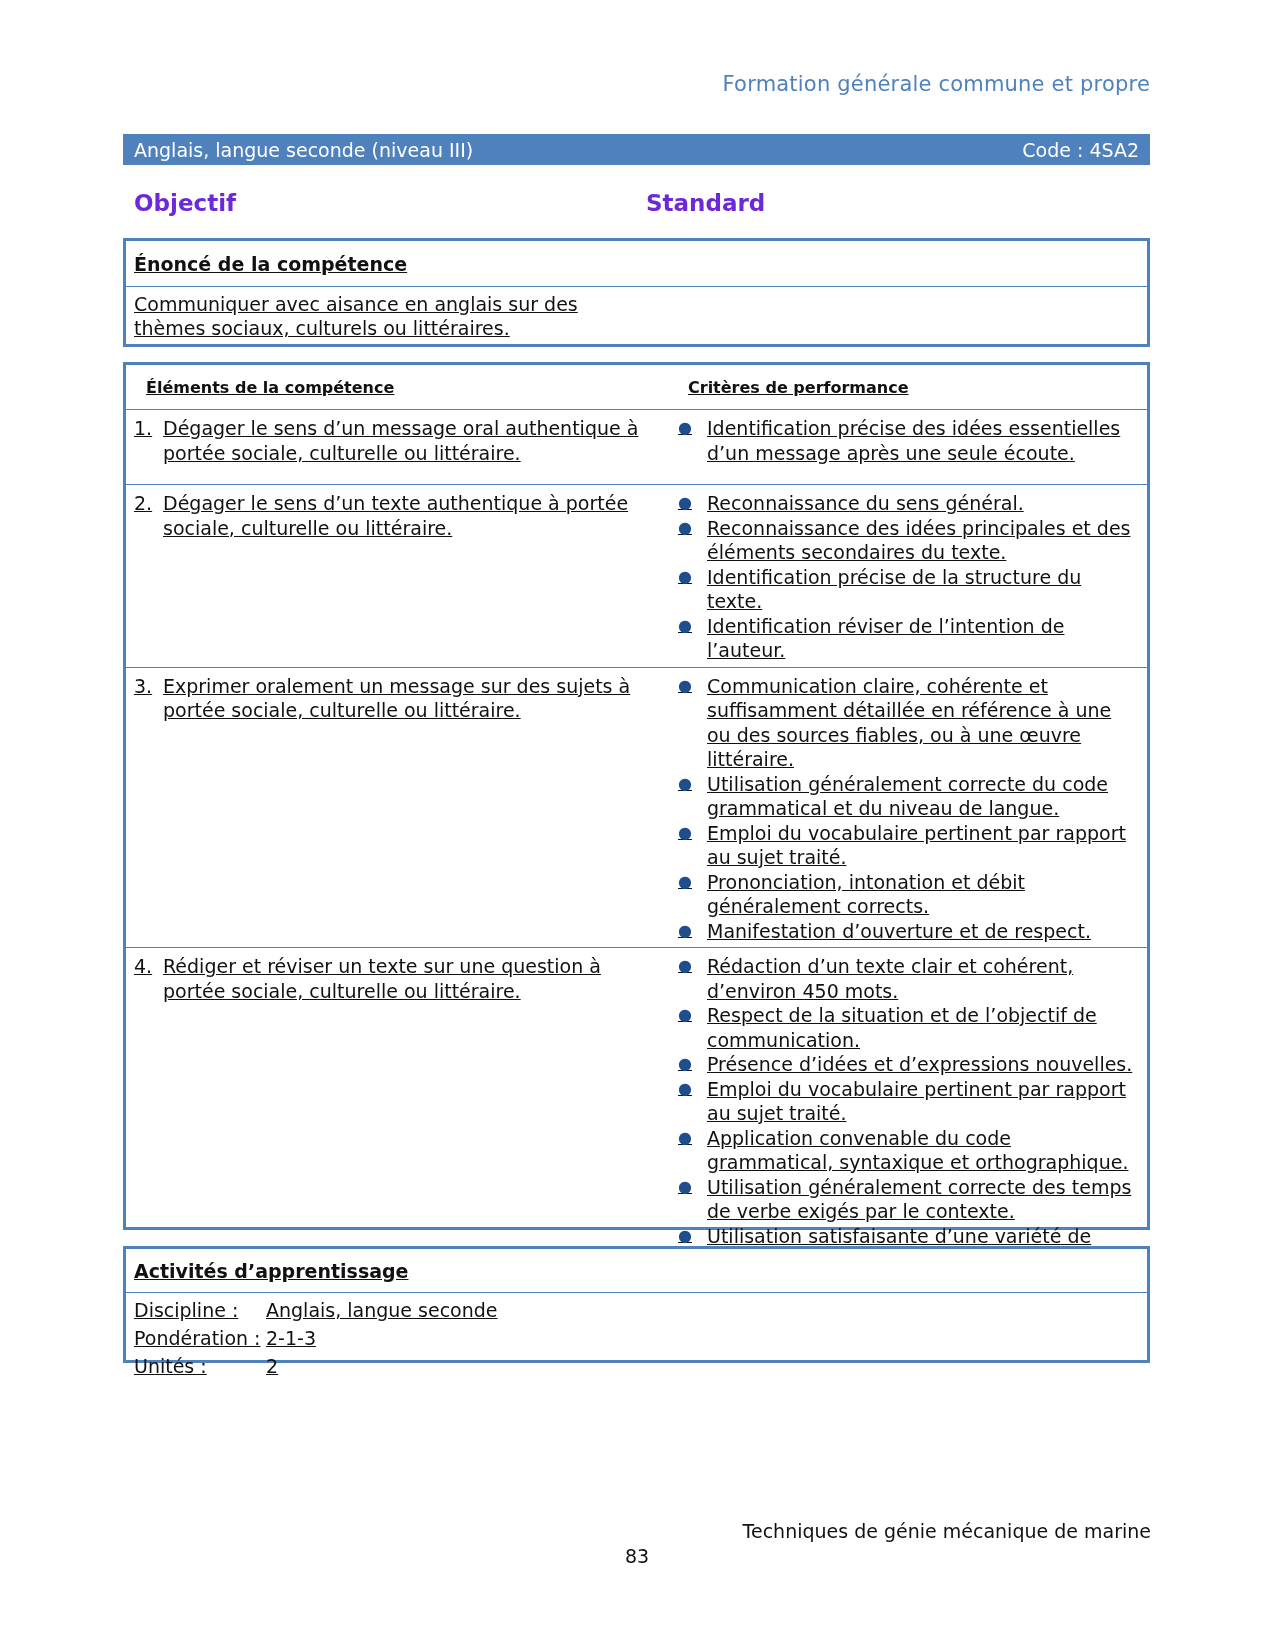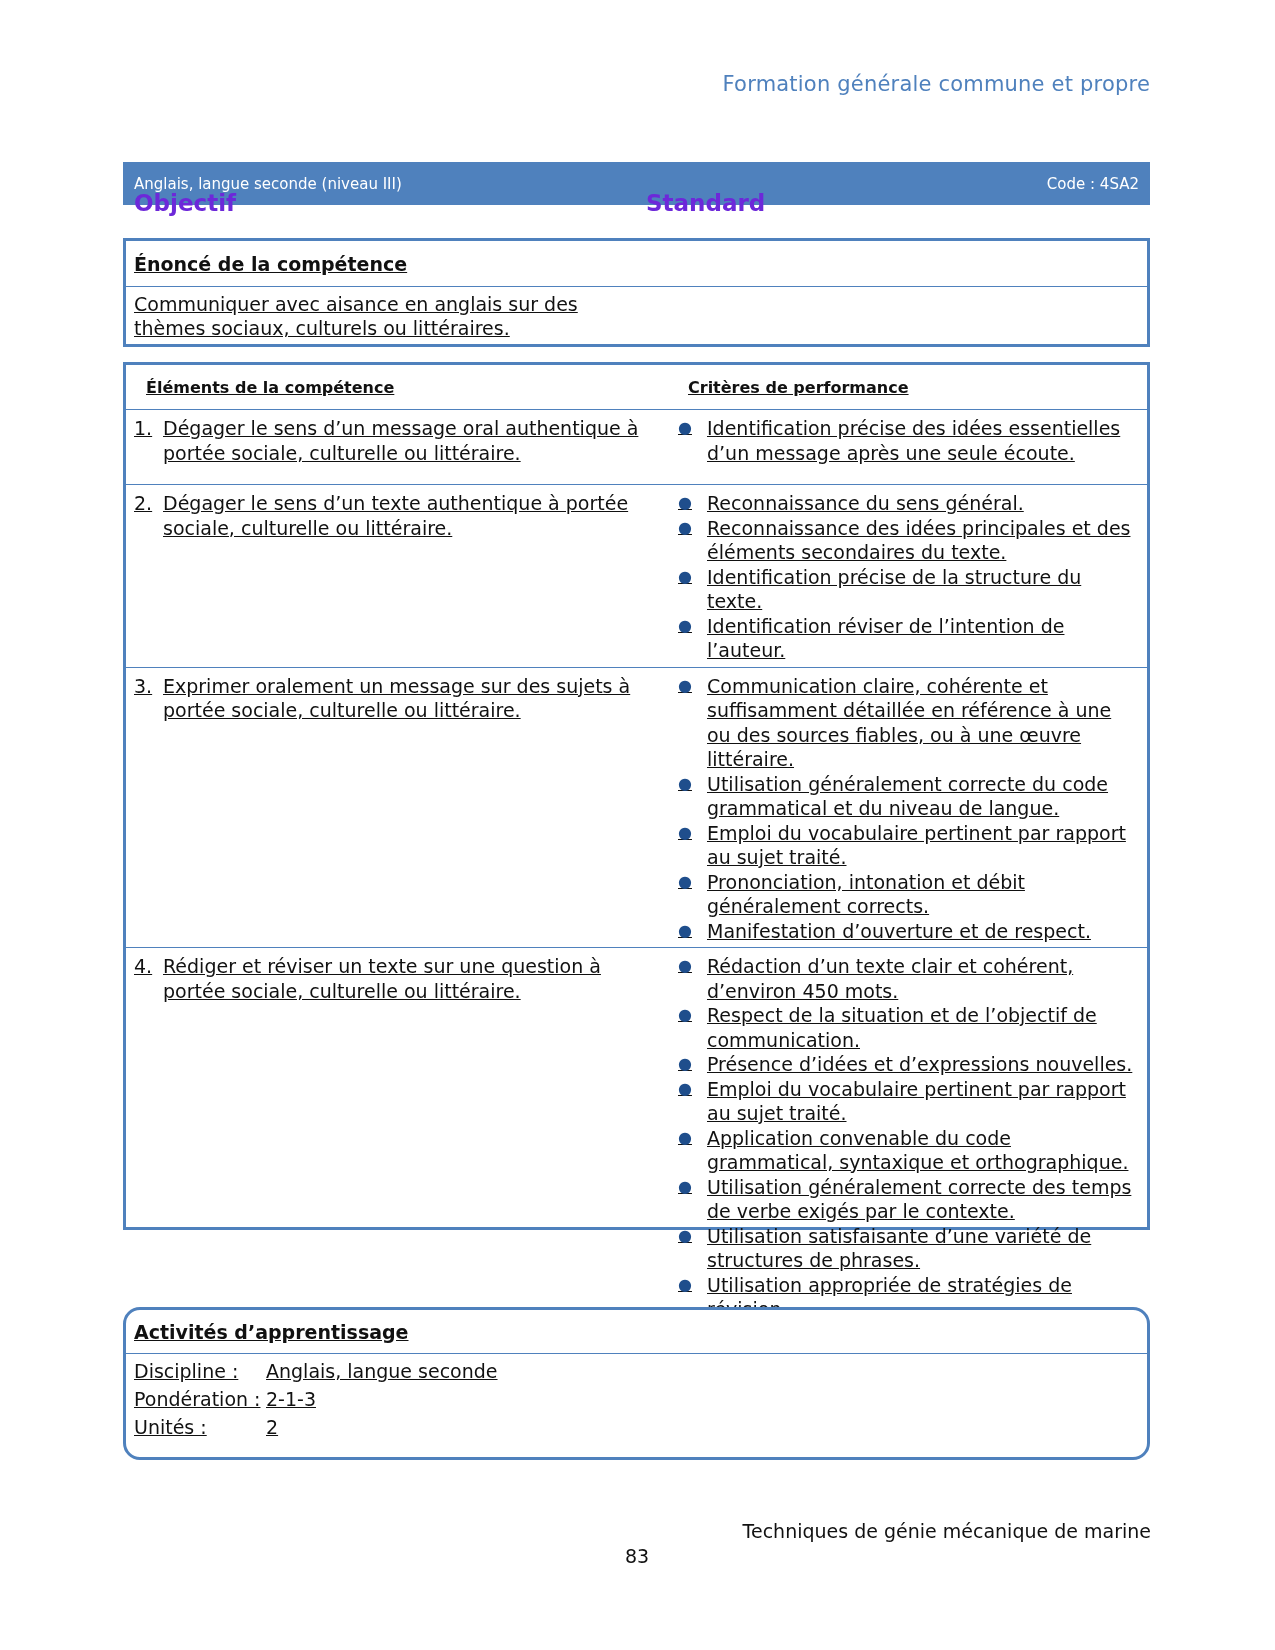--- a/index.html
+++ b/index.html
@@ -5,24 +5,24 @@
     html, body { margin: 0; padding: 0; background: #ffffff; }
     body {
       width: 1275px; height: 1650px; position: relative; overflow: hidden;
       font-family: "DejaVu Sans", sans-serif; color: #111111;
     }
     .runhead {
       position: absolute; right: 125px; top: 72px;
       font-size: 21px; color: #4f81bd; letter-spacing: 0.2px;
     }
     .bar {
-      position: absolute; left: 123px; top: 134px; width: 1027px; height: 43px;
+      position: absolute; left: 123px; top: 134px; width: 1027px; height: 31px;
       background: #4f81bd; color: #ffffff;
       display: flex; justify-content: space-between; align-items: center;
-      padding: 0 11px 0 11px; box-sizing: border-box; font-size: 15px; margin-top: 28px;
+      padding: 0 11px 0 11px; box-sizing: border-box; font-size: 19px;
     }
     .objstd { position: absolute; top: 190px; font-size: 23px; font-weight: bold; color: #6d28d9; }
     .obj { left: 134px; }
     .std { left: 646px; }
 
     .box {
       position: absolute; left: 123px; width: 1027px;
       border: 3px solid #4f81bd; box-sizing: border-box; background: #fff; text-decoration: underline;
     }
     .box .hdr {
@@ -42,21 +42,21 @@
     .elements td { vertical-align: top; font-size: 19px; line-height: 24.5px; padding: 6px 8px 4px 8px; }
     .elements tr.row td { border-bottom: 1.5px solid #4f81bd; }
     .elements tr.row:last-child td { border-bottom: none; }
     .col-left { width: 502px; }
     .num { display: flex; }
     .num .n { width: 29px; flex: none; }
     .crit { list-style: none; margin: 0; padding: 0; }
     .crit li { display: flex; }
     .crit li .b { width: 29px; flex: none; color: #1f4e8c; font-size: 16px; padding-left: 2px; }
 
-    .activites { top: 1307px; height: 153px; border-radius: 17px; }
+    .activites { top: 1246px; height: 117px; }
     .activites .hdr { height: 44px; }
     .activites .body { padding: 3px 8px; font-size: 19px; line-height: 28px; }
     .kv { display: flex; }
     .kv .k { width: 132px; flex: none; }
 
     .footer-title { position: absolute; right: 124px; top: 1520px; font-size: 19px; }
     .pageno { position: absolute; left: 625px; top: 1545px; font-size: 19px; }
   </style>
 </head>
 <body>

